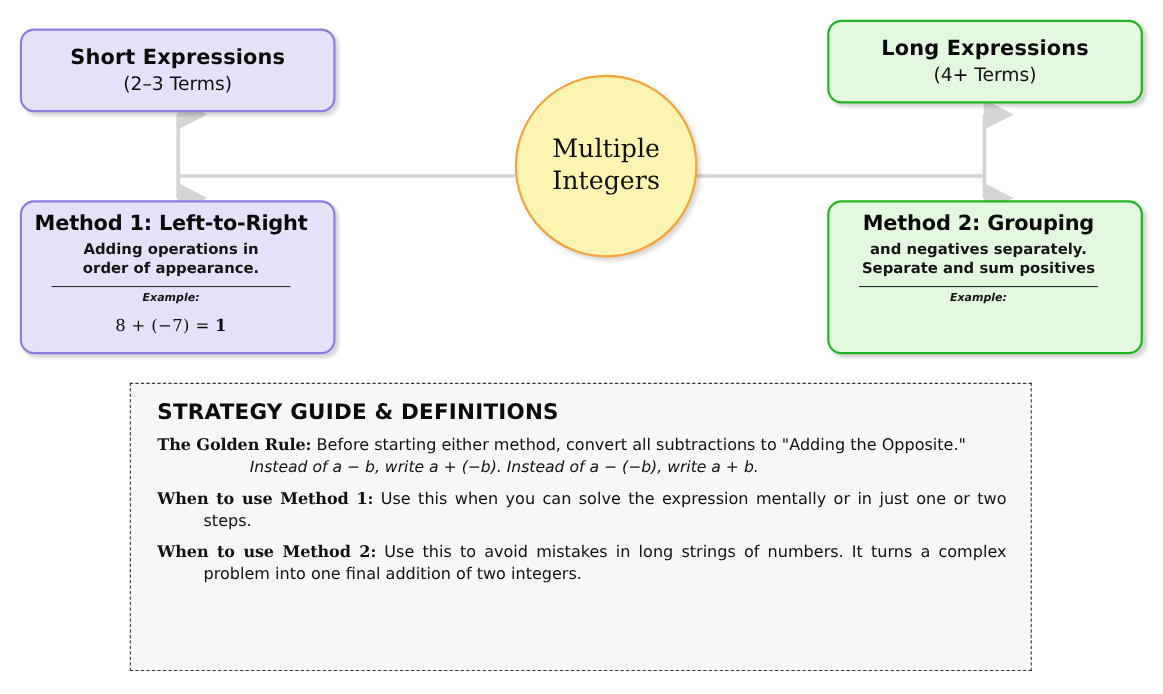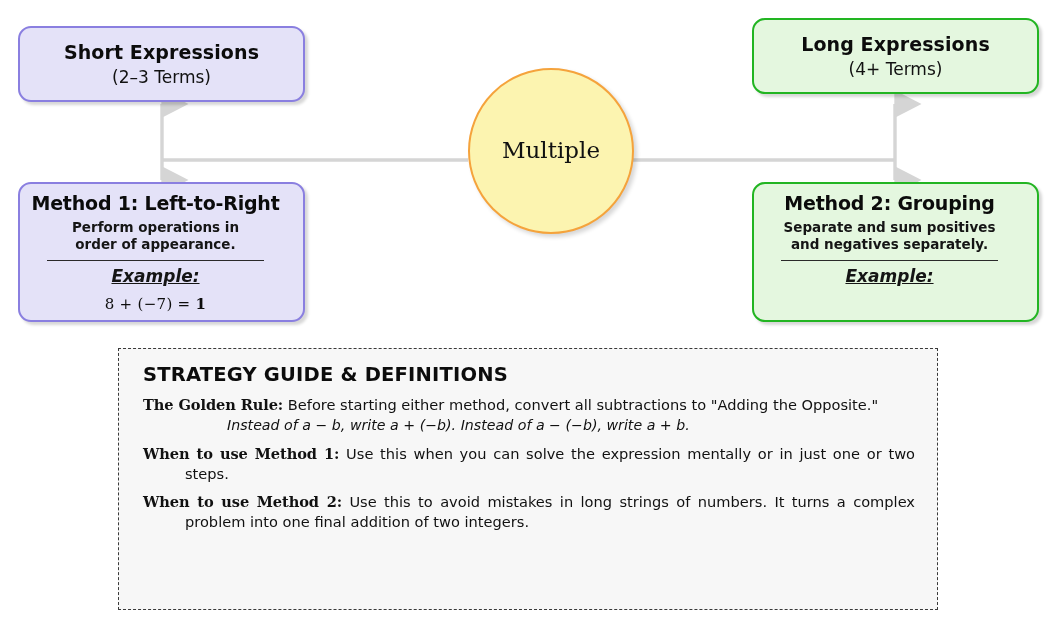--- a/index.html
+++ b/index.html
@@ -90,26 +90,25 @@
     line-height: 1.25;
     margin-top: 4px;
   }
   .m-rule {
     width: 88%;
     height: 0;
     border-top: 1.4px solid #2a2a2a;
     margin: 7px 0 5px 0;
   }
   .methodbox .m-exlabel {
-    font-size: 17px;
+    font-size: 10px;
     font-style: italic;
     font-weight: bold;
     color: #151515;
     line-height: 1.2;
-    text-decoration: underline;
   }
   .methodbox .m-expr {
     font-family: "DejaVu Serif", serif;
     font-size: 15px;
     color: #0d0d0d;
     margin-top: 9px;
     letter-spacing: .3px;
   }
   .methodbox .m-expr b { font-weight: bold; }
 
@@ -200,38 +199,39 @@
     <div class="sub">(2–3 Terms)</div>
   </div>
 
   <div class="node green topbox" style="left:752px; top:18px; width:287px; height:76px;">
     <div class="title">Long Expressions</div>
     <div class="sub">(4+ Terms)</div>
   </div>
 
   <div class="hub" style="left:468px; top:68px; width:162px; height:162px;">
     <div>Multiple</div>
+    <div>Integers</div>
   </div>
 
   <div class="node purple methodbox" style="left:18px; top:182px; width:287px; height:140px;">
     <div class="m-title">Method 1: Left-to-Right</div>
     <div class="m-desc">
-      <div>Perform operations in</div>
+      <div>Adding operations in</div>
       <div>order of appearance.</div>
     </div>
     <div class="m-rule"></div>
     <div class="m-exlabel">Example:</div>
     <div class="m-expr"><span>8 + (−7)  =  </span><b>1</b></div>
   </div>
 
   <div class="node green methodbox" style="left:752px; top:182px; width:287px; height:140px;">
     <div class="m-title">Method 2: Grouping</div>
     <div class="m-desc">
+      <div>and negatives separately.</div>
       <div>Separate and sum positives</div>
-      <div>and negatives separately.</div>
     </div>
     <div class="m-rule"></div>
     <div class="m-exlabel">Example:</div>
   </div>
 
   <div class="guide" style="left:118px; top:348px; width:820px; height:262px;">
     <h2>STRATEGY GUIDE &amp; DEFINITIONS</h2>
 
     <div class="guide-entry">
       <span class="term">The Golden Rule:</span><span class="body"> Before starting either method, convert all subtractions to "Adding the Opposite."</span>

